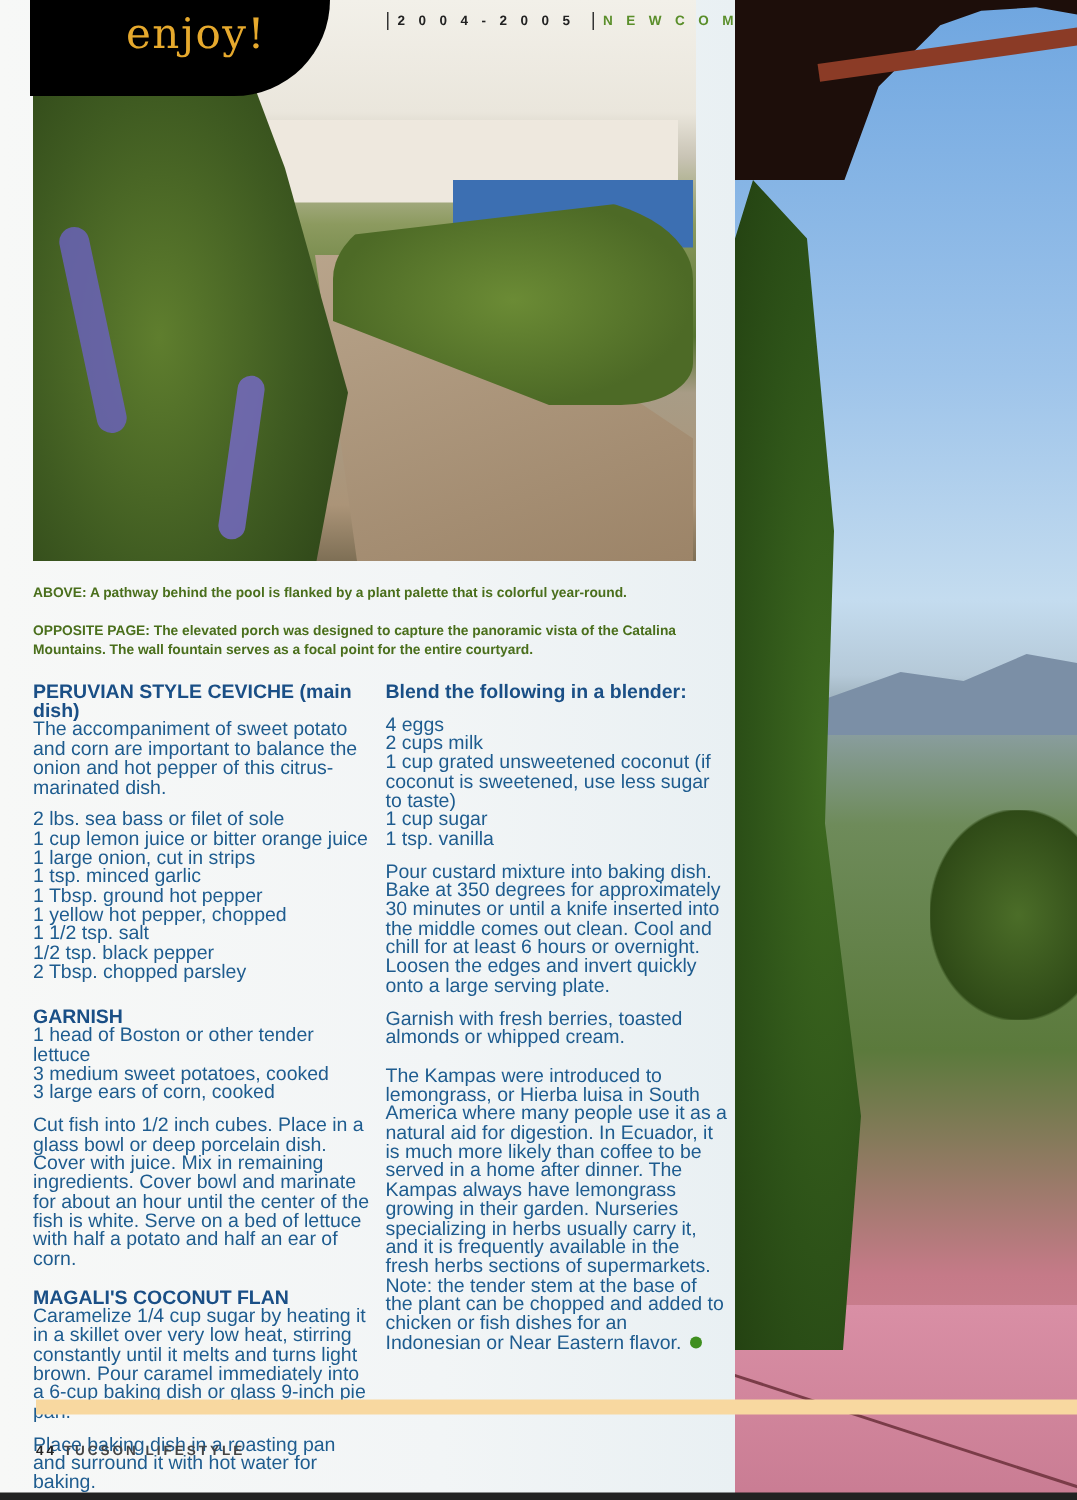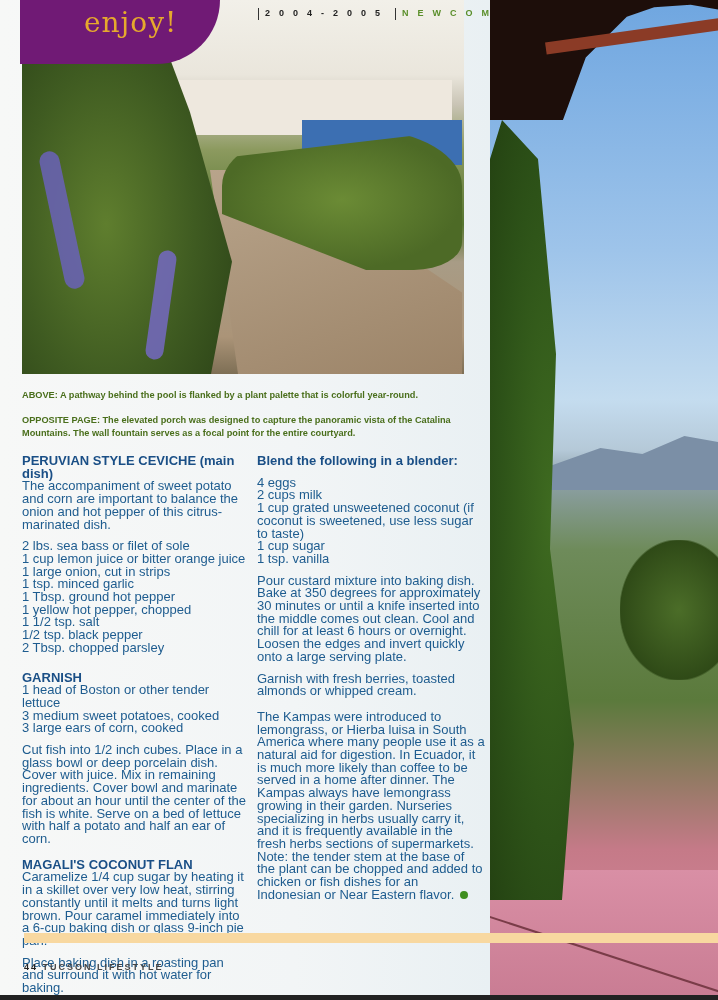--- a/index.html
+++ b/index.html
@@ -9,21 +9,21 @@
   .photo-top{position:absolute;left:22px;top:0;width:442px;height:374px;overflow:hidden;
     background:
       linear-gradient(180deg,#f2f0e9 0%,#eae6dc 20%,#c9c4b5 28%,#8c9a5f 40%,#55742f 60%,#a89c86 70%,#ab9478 90%,#7e6f55 100%);}
   .photo-top .wall{position:absolute;left:150px;top:80px;width:280px;height:55px;background:#eee8de;}
   .photo-top .pool{position:absolute;left:280px;top:120px;width:160px;height:45px;background:#3c6fb2;}
   .photo-top .path{position:absolute;left:160px;top:170px;width:280px;height:204px;background:linear-gradient(160deg,#b9a58c,#9c8468);clip-path:polygon(10% 0,35% 0,100% 60%,100% 100%,20% 100%);}
   .photo-top .foliage-l{position:absolute;left:0;top:0;width:210px;height:374px;background:radial-gradient(ellipse at 40% 60%,#5f7e2e 0%,#3f5b21 50%,#2f4719 80%);clip-path:polygon(0 0,60% 0,80% 30%,100% 70%,90% 100%,0 100%);}
   .photo-top .lavender{position:absolute;left:30px;top:150px;width:20px;height:140px;background:#6a62b8;transform:rotate(-12deg);border-radius:10px;opacity:.85;}
   .photo-top .lavender2{position:absolute;left:130px;top:250px;width:18px;height:110px;background:#7468c2;transform:rotate(8deg);border-radius:10px;opacity:.85;}
   .photo-top .shrubs{position:absolute;left:200px;top:130px;width:240px;height:140px;background:radial-gradient(ellipse at 50% 50%,#6b8b35,#4d6a26 70%);border-radius:40% 40% 20% 20%;clip-path:polygon(0 20%,100% 0,100% 100%,60% 100%,0 60%);}
-  .enjoy-badge{position:absolute;left:20px;top:0;width:200px;height:64px;background:#701a75;border-radius:0 0 120px 0;overflow:hidden;}
+  .enjoy-badge{position:absolute;left:20px;top:0;width:200px;height:64px;background:#000000;border-radius:0 0 120px 0;overflow:hidden;}
   .enjoy-text{position:absolute;left:64px;top:6px;font-family:"DejaVu Serif",serif;font-size:28px;color:#e6a92d;letter-spacing:1px;}
   .header-band{position:absolute;left:252px;top:8px;font-size:9px;letter-spacing:9px;font-weight:bold;white-space:nowrap;}
   .header-sep{display:inline-block;width:1px;height:12px;background:#333;vertical-align:middle;margin:0 6px;}
   .header-year{color:#222;}
   .header-edition{color:#5a8e2a;}
   .caption{position:absolute;left:22px;font-size:9.2px;line-height:13px;color:#4a6f1c;font-weight:bold;width:450px;}
   .caption .lead{font-weight:bold;}
   .col{position:absolute;color:#1e5c8f;font-size:13px;line-height:12.7px;}
   .col p{margin:0 0 9px 0;}
   .col .hd{font-weight:bold;color:#1a4f86;}

